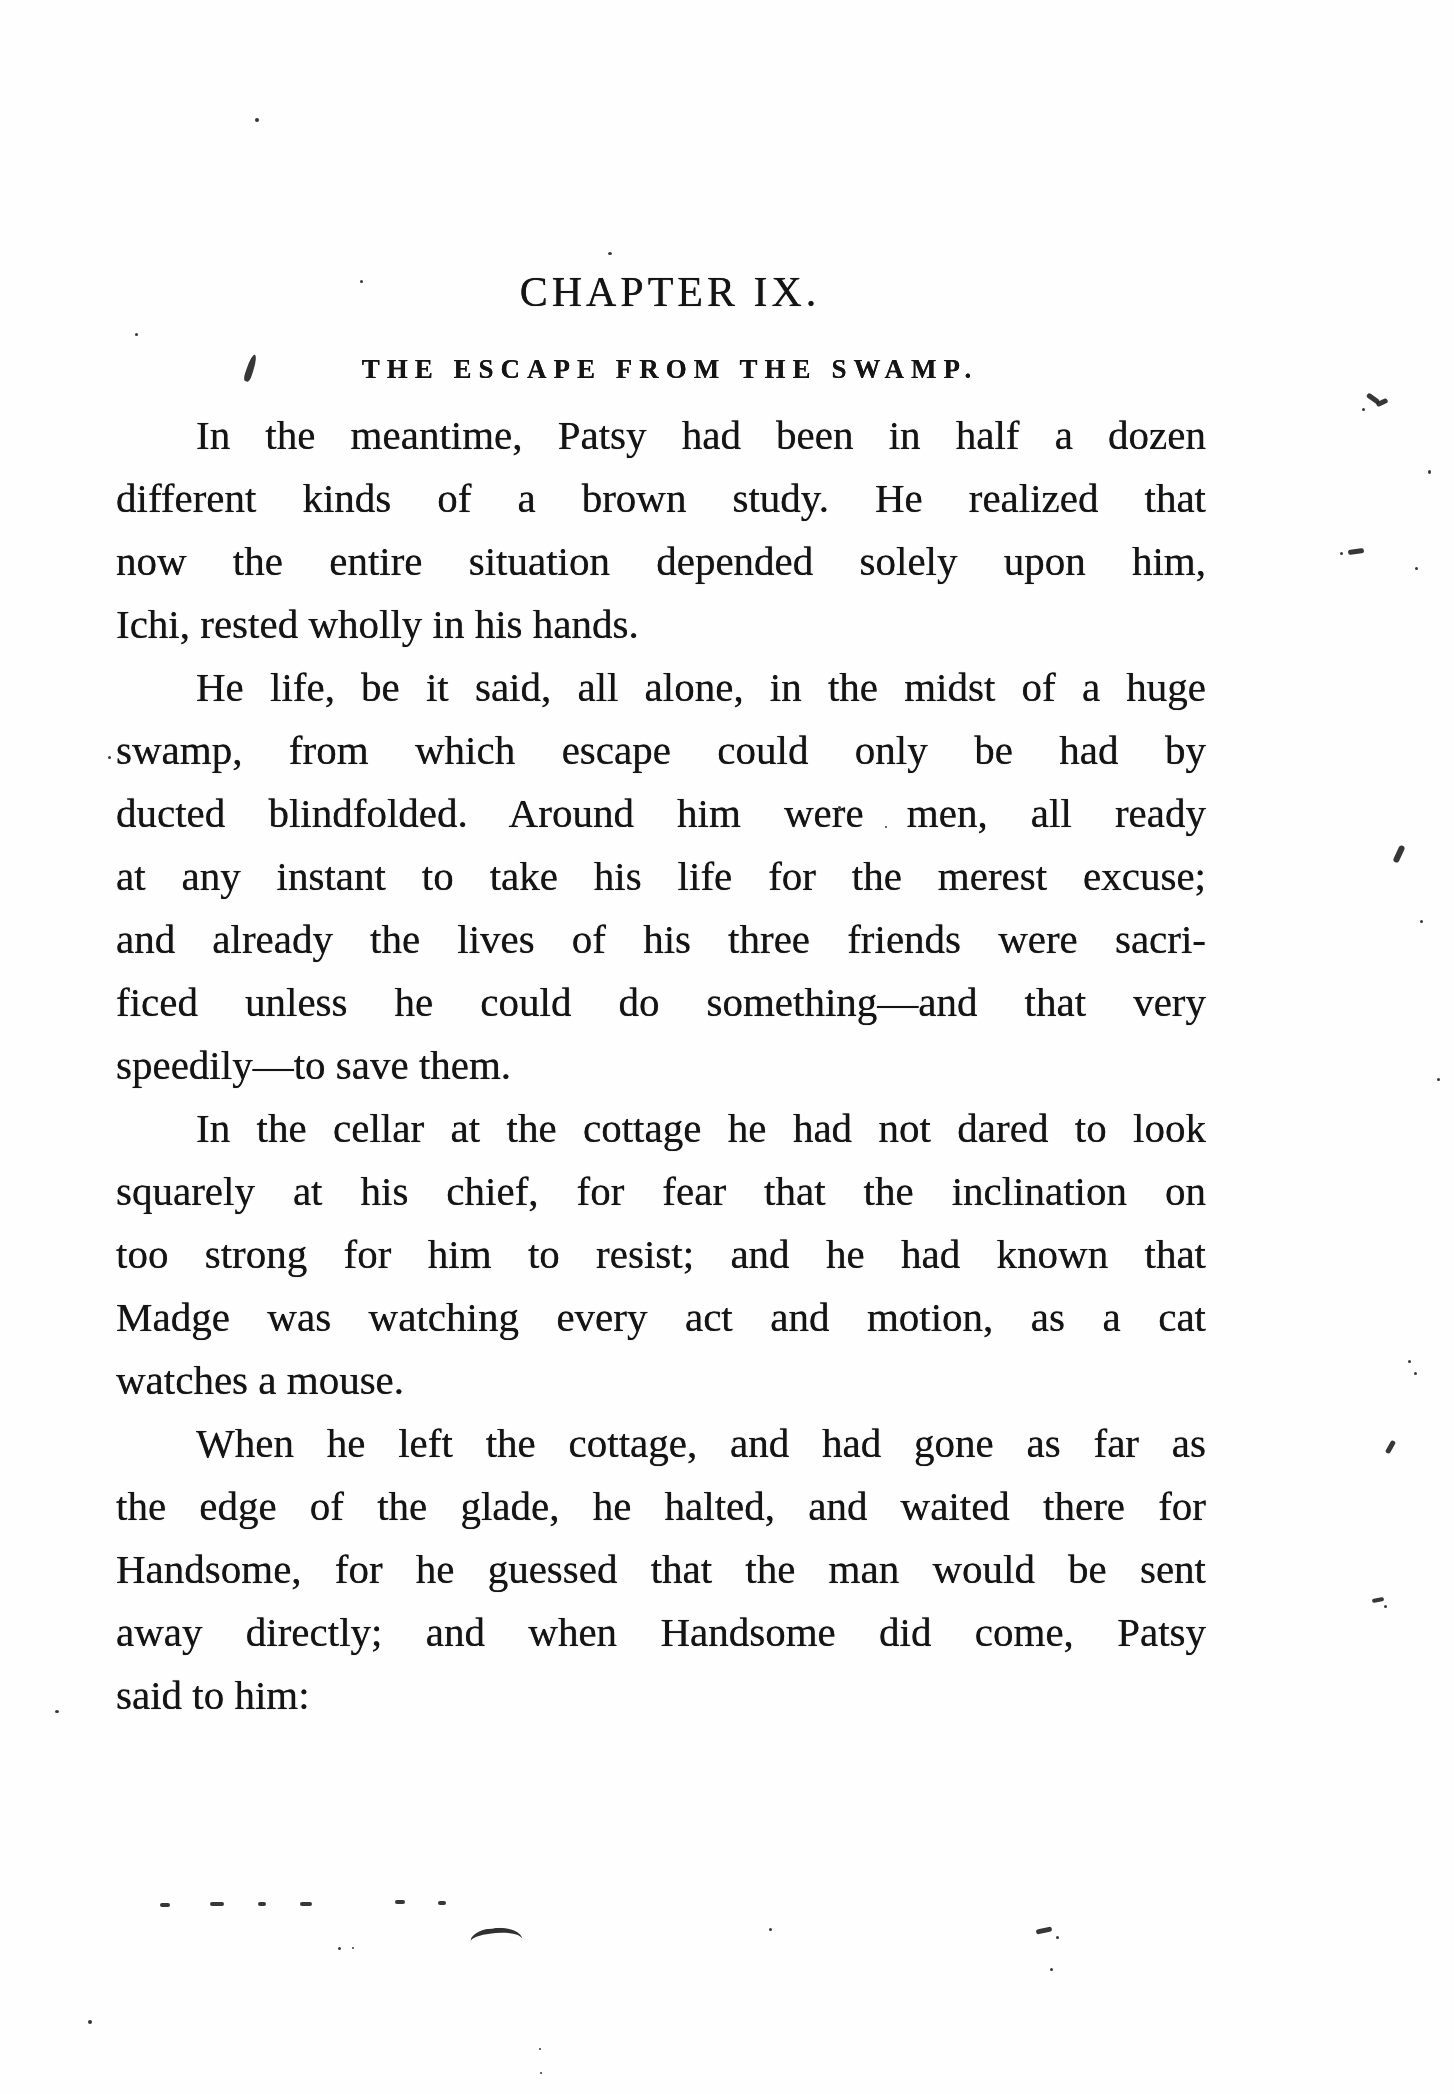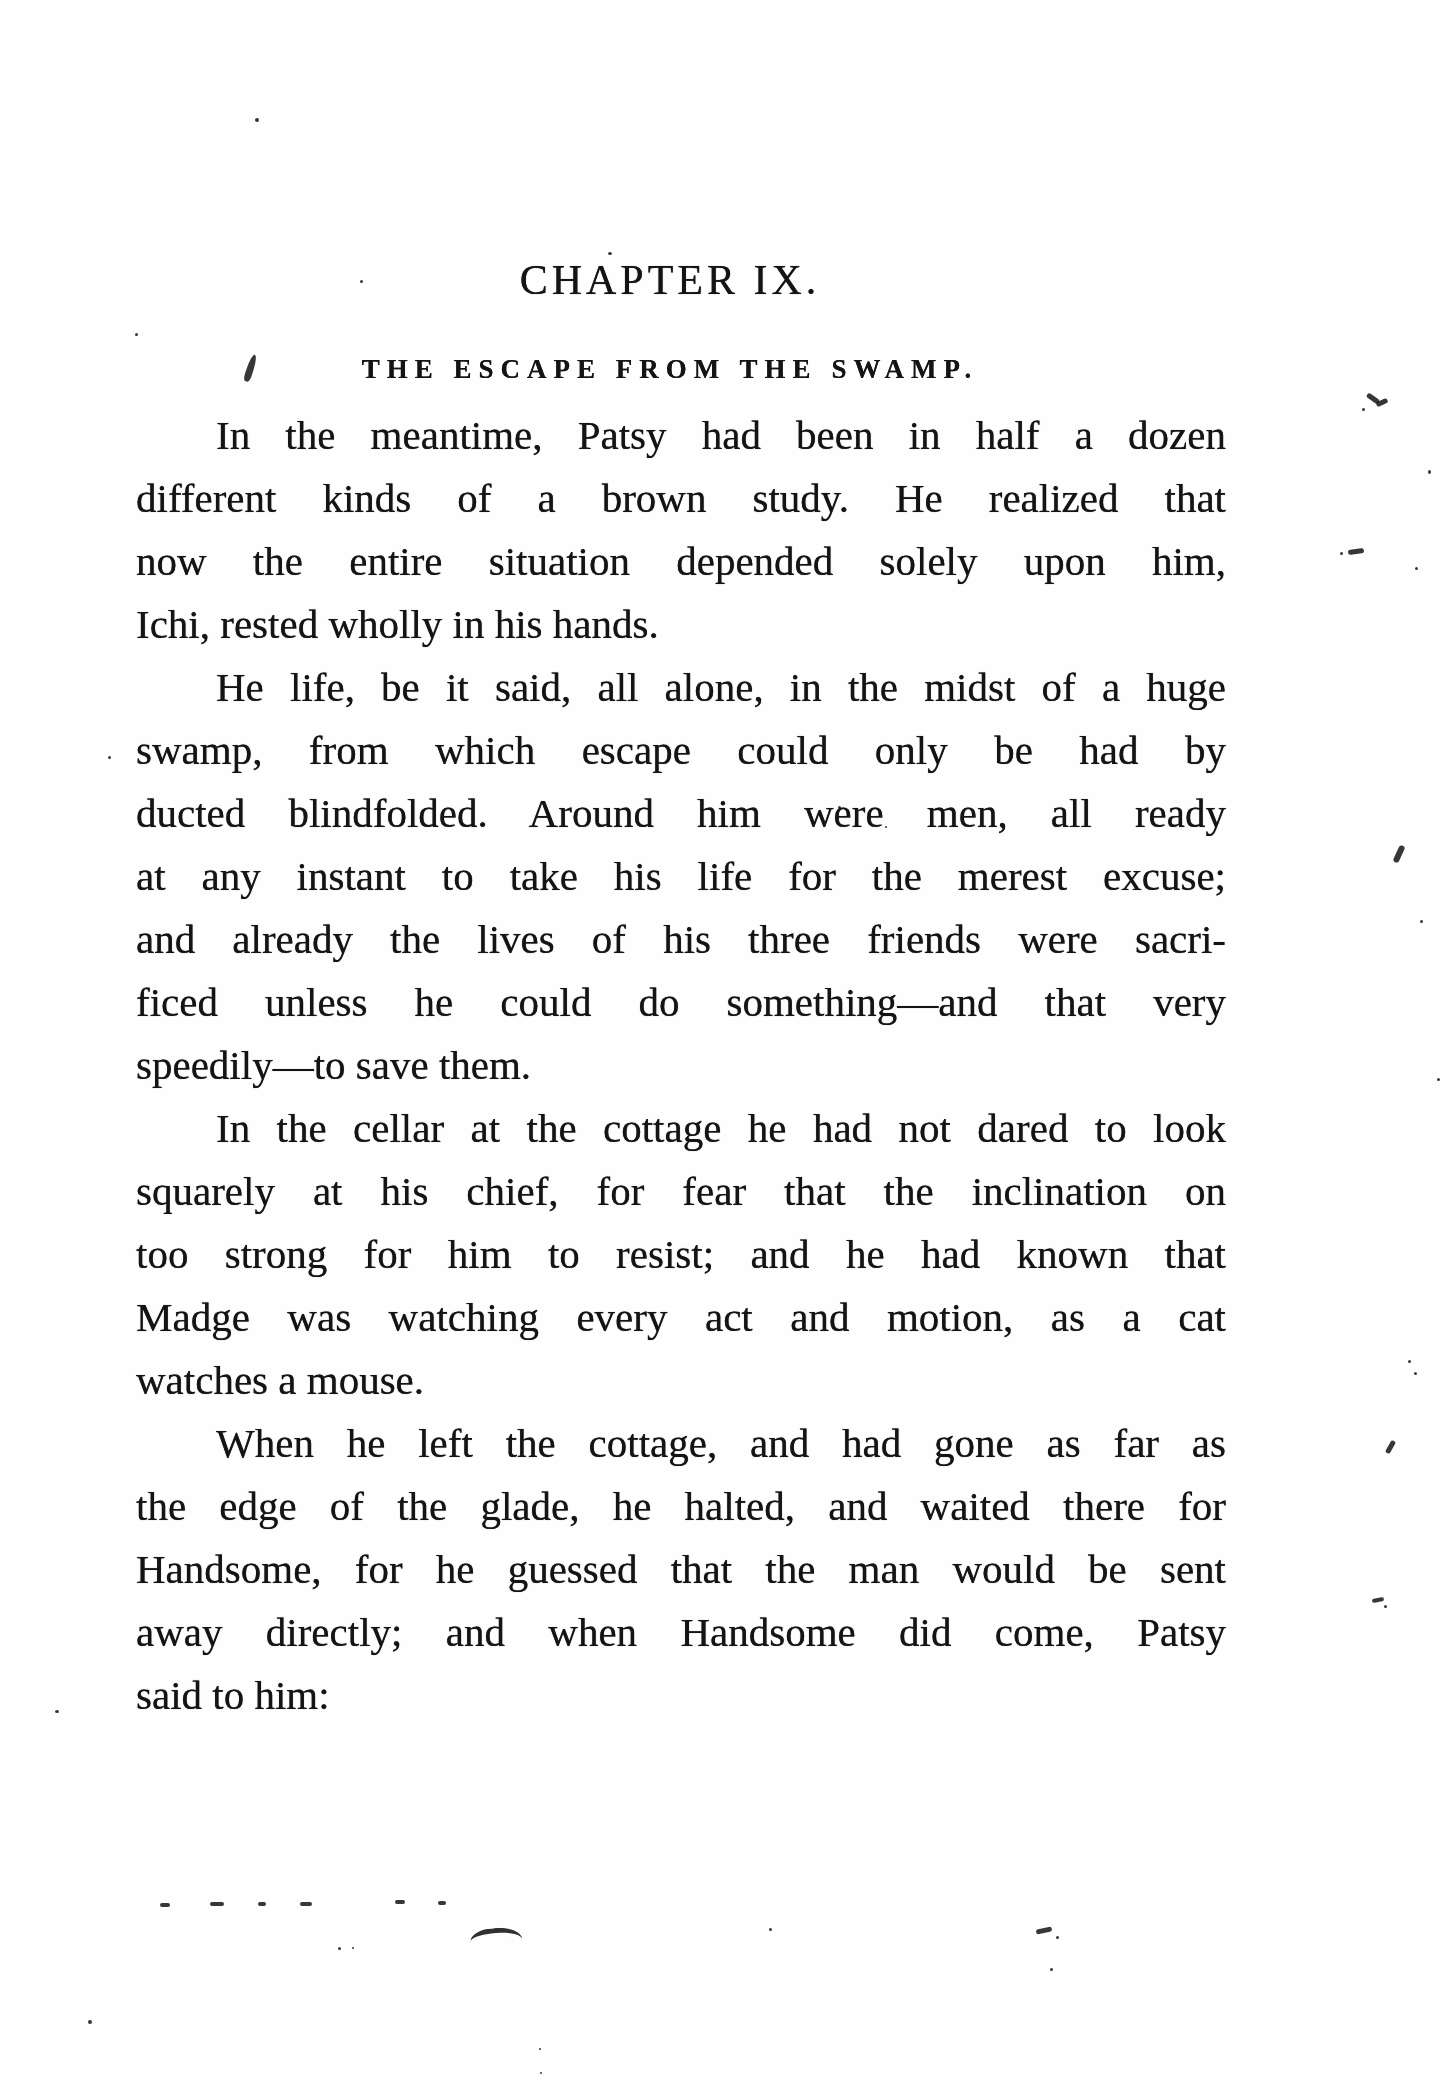--- a/index.html
+++ b/index.html
@@ -10,21 +10,21 @@
     background: #fefefe;
     overflow: hidden;
     font-family: "Liberation Serif", "DejaVu Serif", serif;
     color: #141414;
   }
   .page * { box-sizing: border-box; }
 
   .chapter-title {
     position: absolute;
     left: 125px;
-    top: 256px;
+    top: 268px;
     width: 1090px;
     margin: 0;
     text-align: center;
     font-size: 42px;
     font-weight: normal;
     letter-spacing: 4px;
     line-height: 48px;
     text-shadow: 0 0 0.7px rgba(10,10,10,0.9);
   }
   .chapter-subtitle {
@@ -35,21 +35,21 @@
     margin: 0;
     text-align: center;
     font-size: 27px;
     font-weight: bold;
     letter-spacing: 7px;
     line-height: 34px;
     text-shadow: 0 0 0.6px rgba(10,10,10,0.85);
   }
   .body-text {
     position: absolute;
-    left: 136px;
+    left: 116px;
     top: 404px;
     width: 1090px;
     font-size: 41px;
     line-height: 63px;
     text-shadow: 0 0 0.7px rgba(10,10,10,0.85);
   }
   .para { margin: 0; }
   .line {
     text-align: justify;
     text-align-last: justify;

